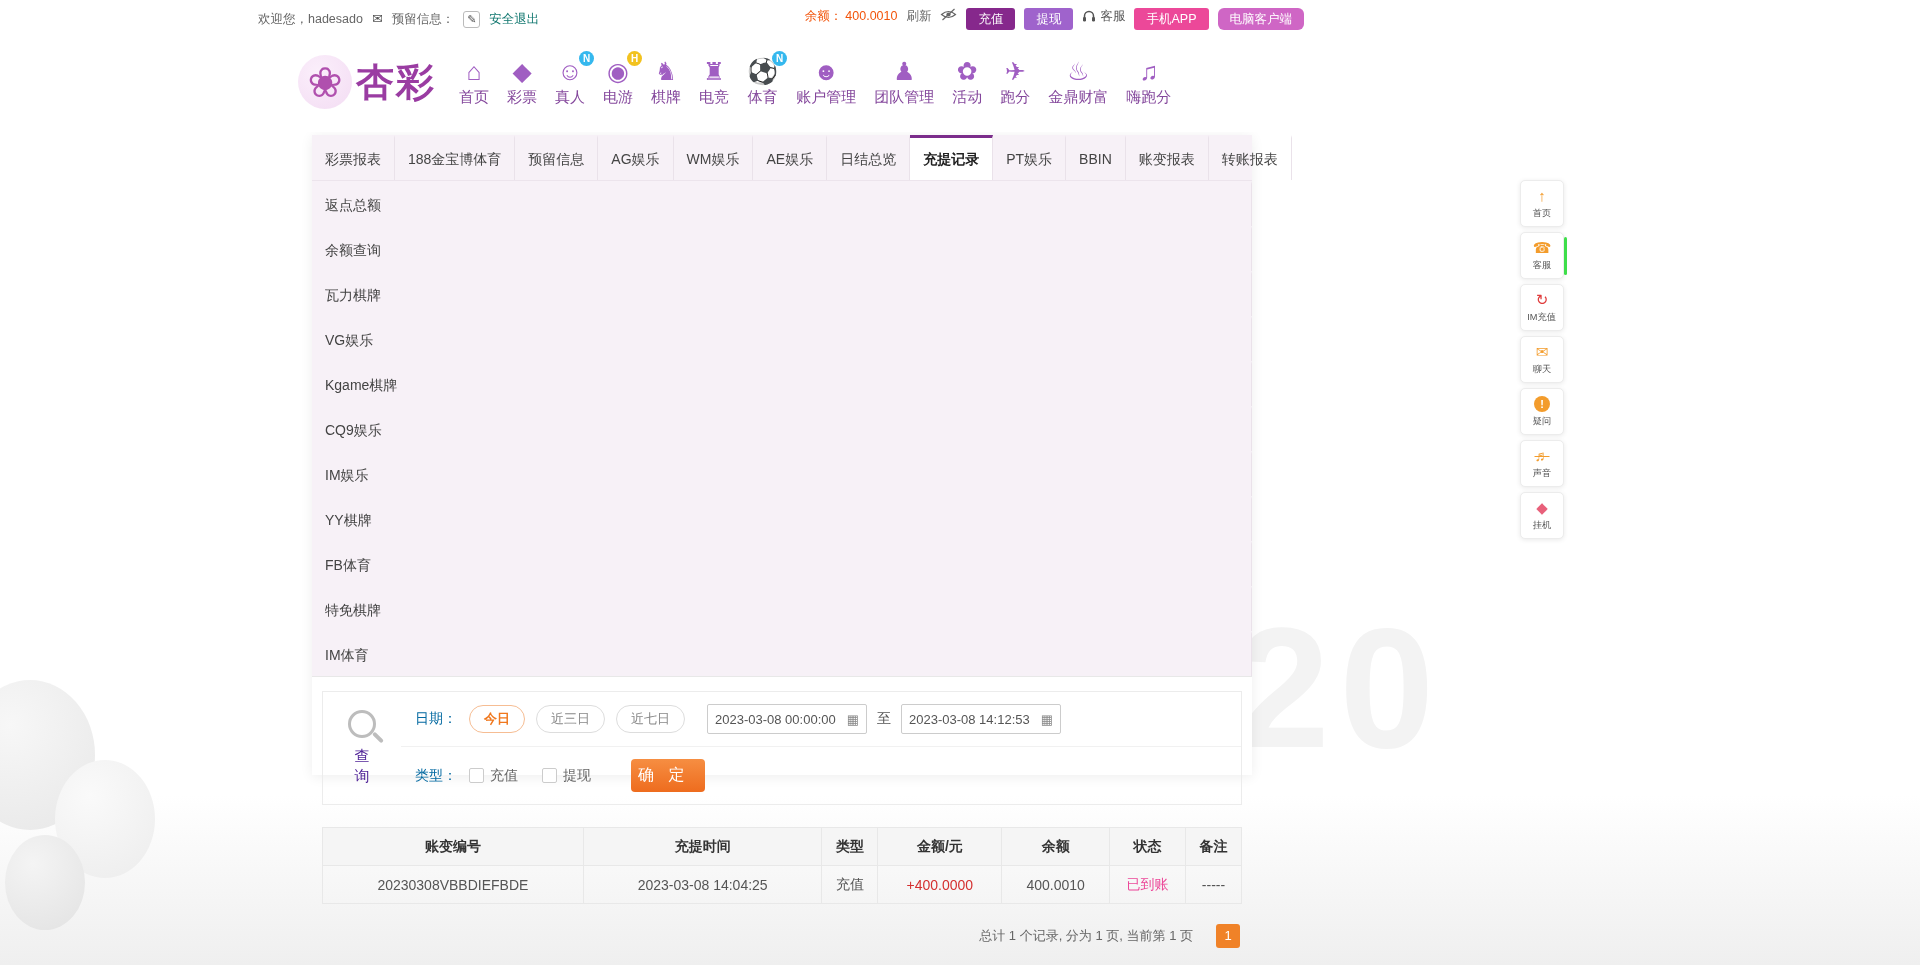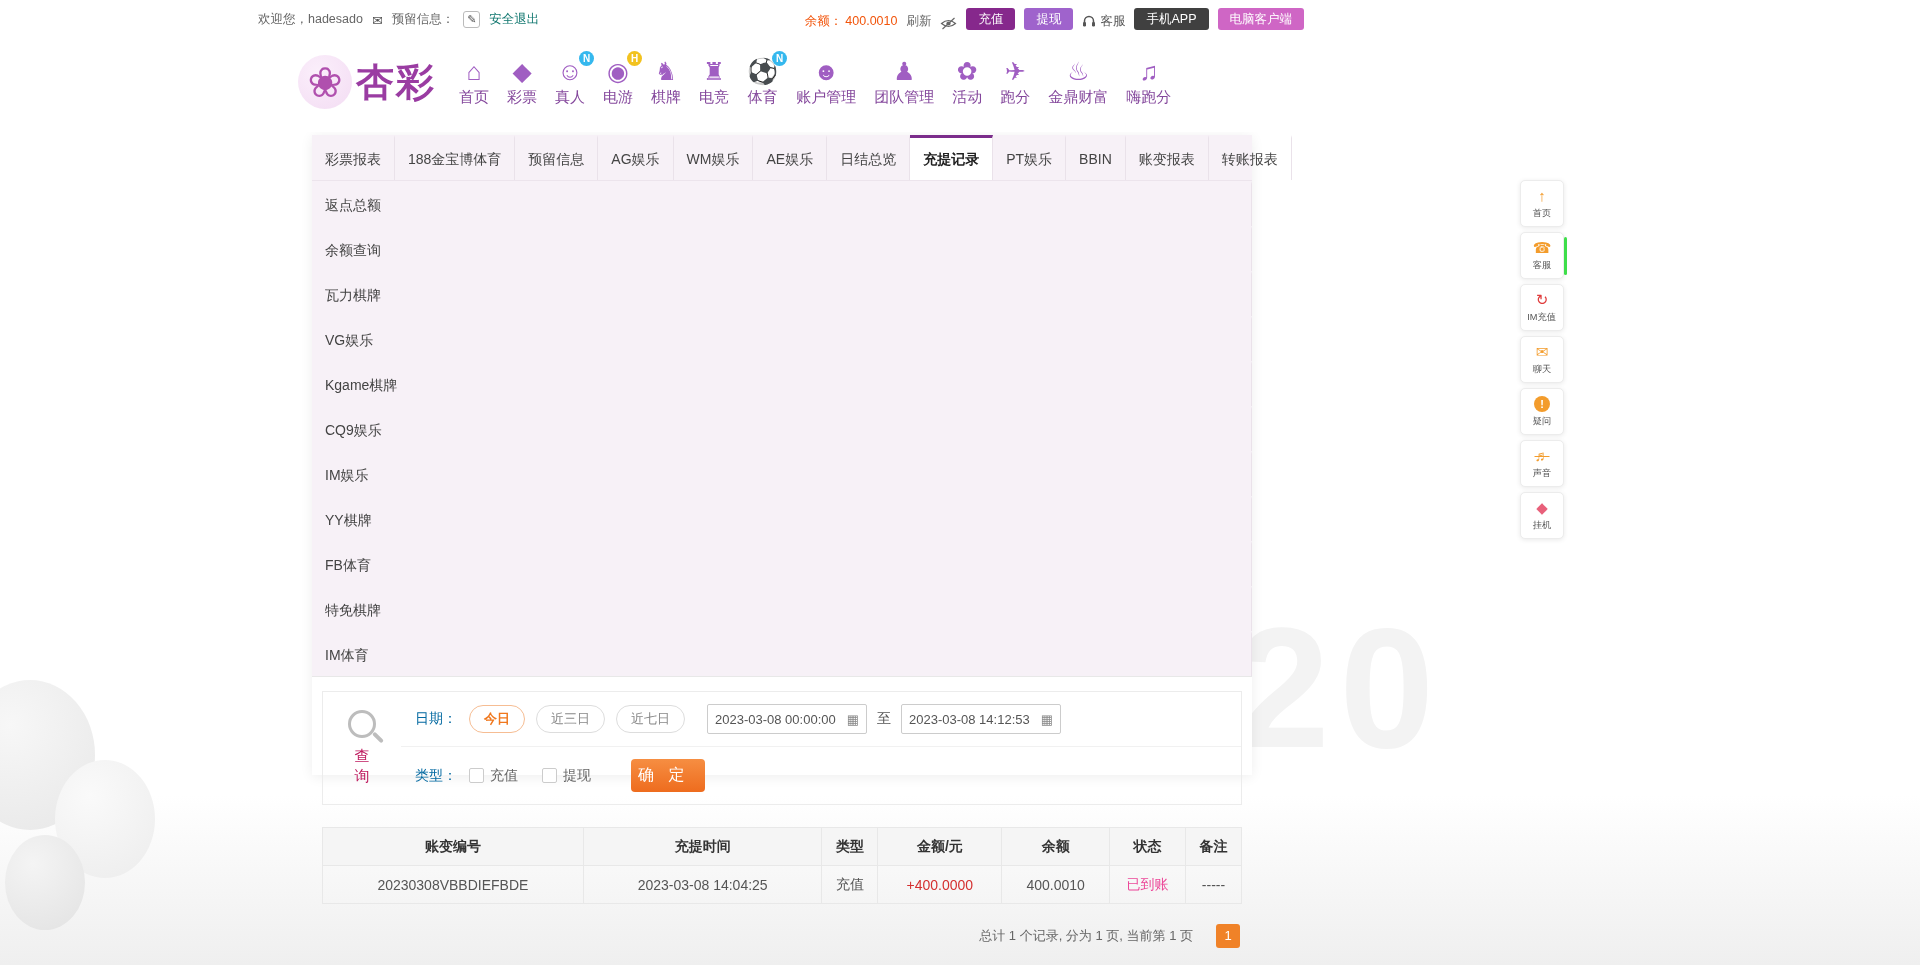--- a/index.html
+++ b/index.html
@@ -18,34 +18,34 @@
   .balloon.b1 { width:130px; height:150px; left:-35px; top:680px; }
   .balloon.b2 { width:100px; height:118px; left:55px; top:760px; background:radial-gradient(circle at 35% 30%, #fafafa, #ececec); }
   .balloon.b3 { width:80px; height:95px; left:5px; top:835px; background:radial-gradient(circle at 35% 30%, #f4f4f4, #e2e2e2); }
   .faint-num { position:absolute; left:1235px; top:590px; font-size:170px; font-weight:bold;
     color:#f3f3f3; z-index:0; letter-spacing:10px; }
 
   
   .topbar { position:relative; height:32px; background:#fff; z-index:3; }
   .topbar-inner { margin-left:258px; width:1046px; height:32px;
     display:flex; justify-content:space-between; align-items:center; font-size:12.5px; color:#666; }
-  .tleft, .tright { display:flex; align-items:flex-end; gap:9px;margin-top:6px; }
+  .tleft, .tright { display:flex; align-items:flex-start; gap:9px;margin-top:6px; }
   .tb-icon { color:#555; font-size:13px; }
   .edit-box { display:inline-flex; align-items:center; justify-content:center;
     width:17px; height:17px; border:1px solid #bbb; border-radius:3px; color:#555; font-size:11px; background:#fff; }
   .logout { color:#0f766e; cursor:pointer; }
   .balance { color:#f2540a; }
   .balance .val { margin-left:3px; }
   .refresh-link { color:#666; cursor:pointer; }
   .tbtn { display:inline-block; color:#fff; font-size:12.5px; padding:3px 12px;
     border-radius:3px; cursor:pointer; line-height:16px; }
   .tbtn.deposit { background:#86288c; }
   .tbtn.withdraw { background:#9f63cc; }
-  .tbtn.app { background:#404040; }
-  .tbtn.pc { background:#cf66c5; }
+  .tbtn.app { background:#ec4899; }
+  .tbtn.pc { background:#cf66c5;border-radius:6px; }
   .service-link { display:inline-flex; align-items:center; gap:4px; color:#555; cursor:pointer; }
 
   
   .header { position:relative; height:100px; background:#fff; z-index:3; }
   .header-inner { margin-left:298px; height:100px; display:flex; align-items:center; }
   .logo { display:flex; align-items:center; margin-right:14px; cursor:pointer; }
   .logo-mark { width:54px; height:54px; border-radius:50%; display:flex; align-items:center; justify-content:center;
     font-size:42px; color:#b050ae; background:radial-gradient(circle at 38% 32%, #fbeffb, #f3dcf3); }
   .logo-text { font-size:38px; font-weight:bold; color:#9a3ca2; margin-left:4px; letter-spacing:2px; }
   .nav { display:flex; align-items:flex-end; }
@@ -75,21 +75,21 @@
     border-right:1px solid #eae2ea; border-top:3px solid transparent; cursor:pointer; white-space:nowrap; }
   .tab.active { background:#fff; border-top-color:#7b2d8b; font-weight:bold; color:#222; }
   .tab-fill { flex:1; }
 
   
   .query-box { margin:14px 10px 0; border:1px solid #ececec; display:flex; }
   .query-side { width:78px; display:flex; flex-direction:column; align-items:center; justify-content:center; }
   .mag { width:28px; height:28px; border:3px solid #bdbdbd; border-radius:50%; position:relative; margin-bottom:8px; }
   .mag::after { content:''; position:absolute; width:4px; height:13px; background:#bdbdbd;
     transform:rotate(-45deg); right:-7px; bottom:-9px; border-radius:2px; }
-  .vlabel { width:18px; font-size:15px; color:#be185d; text-align:center; line-height:1.35; }
+  .vlabel { width:18px; font-size:15px; color:#4c1d95; text-align:center; line-height:1.35; }
   .query-main { flex:1; }
   .qrow { display:flex; align-items:center; padding:12px 14px; }
   .qrow.first { border-bottom:1px solid #f1f1f1; }
   .qlabel { font-size:14px; color:#0369a1; margin-right:12px; white-space:nowrap; }
   .quick { display:flex; gap:11px; margin-right:22px; }
   .quick-btn { padding:4px 14px; border:1px solid #ddd; border-radius:15px; font-size:13px;
     color:#888; background:#fff; cursor:pointer; white-space:nowrap; }
   .quick-btn.active { color:#f0781e; border-color:#f6bd93; font-weight:bold; }
   .date-input { display:inline-flex; align-items:center; justify-content:space-between; width:160px; height:30px;
     border:1px solid #ccc; border-radius:2px; padding:0 7px; font-size:13px; color:#555; background:#fff; }

